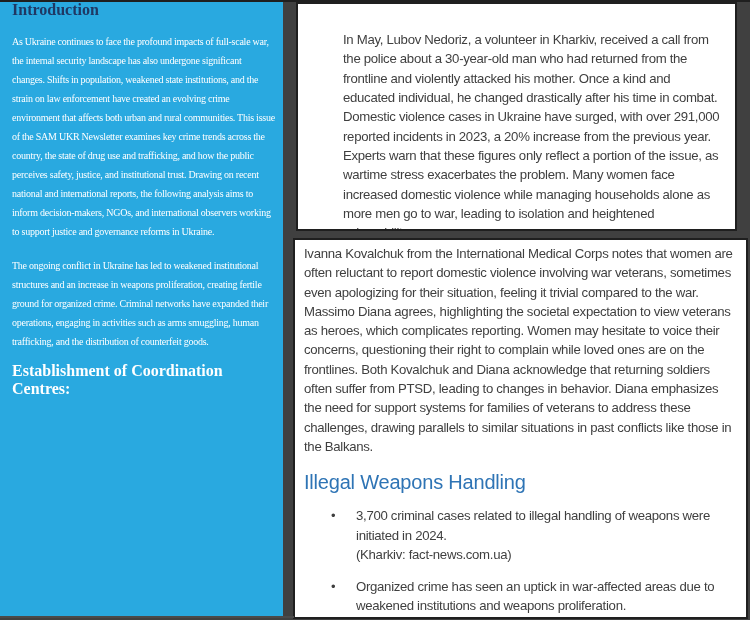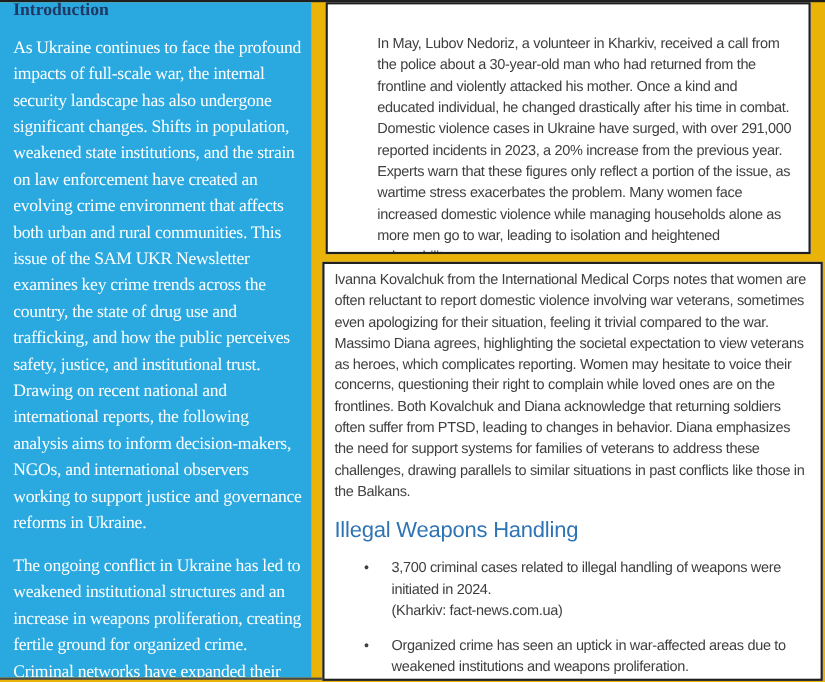--- a/index.html
+++ b/index.html
@@ -1,19 +1,19 @@
 <!DOCTYPE html>
 <html><head>
 <meta charset="utf-8">
 <style>
   html,body{margin:0;padding:0;background:#ffffff;}
   #page{
     position:relative;
     width:750px;height:620px;
-    background:#eab308;
+    background:#404040;
     overflow:hidden;
     font-family:"Liberation Sans", sans-serif;
   }
   
   .top-rule{
     position:absolute;left:0;top:0;width:750px;height:2px;
     background:#1f1f1f;
   }
   .bottom-rule{
     position:absolute;left:0;top:616px;width:294px;height:2px;
@@ -28,21 +28,21 @@
     overflow:hidden;
     font-family:"Liberation Serif", serif;
   }
   .sb-h-small{
     margin:-2px 0 0 0;
     font-size:16px;line-height:19px;font-weight:bold;
     color:#1f3864;
   }
   .sb-para{
     margin:13px 0 0 0;
-    font-size:16px;line-height:24px;letter-spacing:-0.25px;
+    font-size:10px;line-height:19px;letter-spacing:-0.25px;
     color:#ffffff;
   }
   .sb-h-big{
     margin:15px 0 0 0;
     font-size:22.5px;line-height:26px;font-weight:bold;
     color:#1f3864;letter-spacing:0.2px;
   }
   .sb-para2{margin-top:15px;font-family:Liberation Serif, serif;}
   .sb-h-estab{
     margin:11px 0 8px 0;

